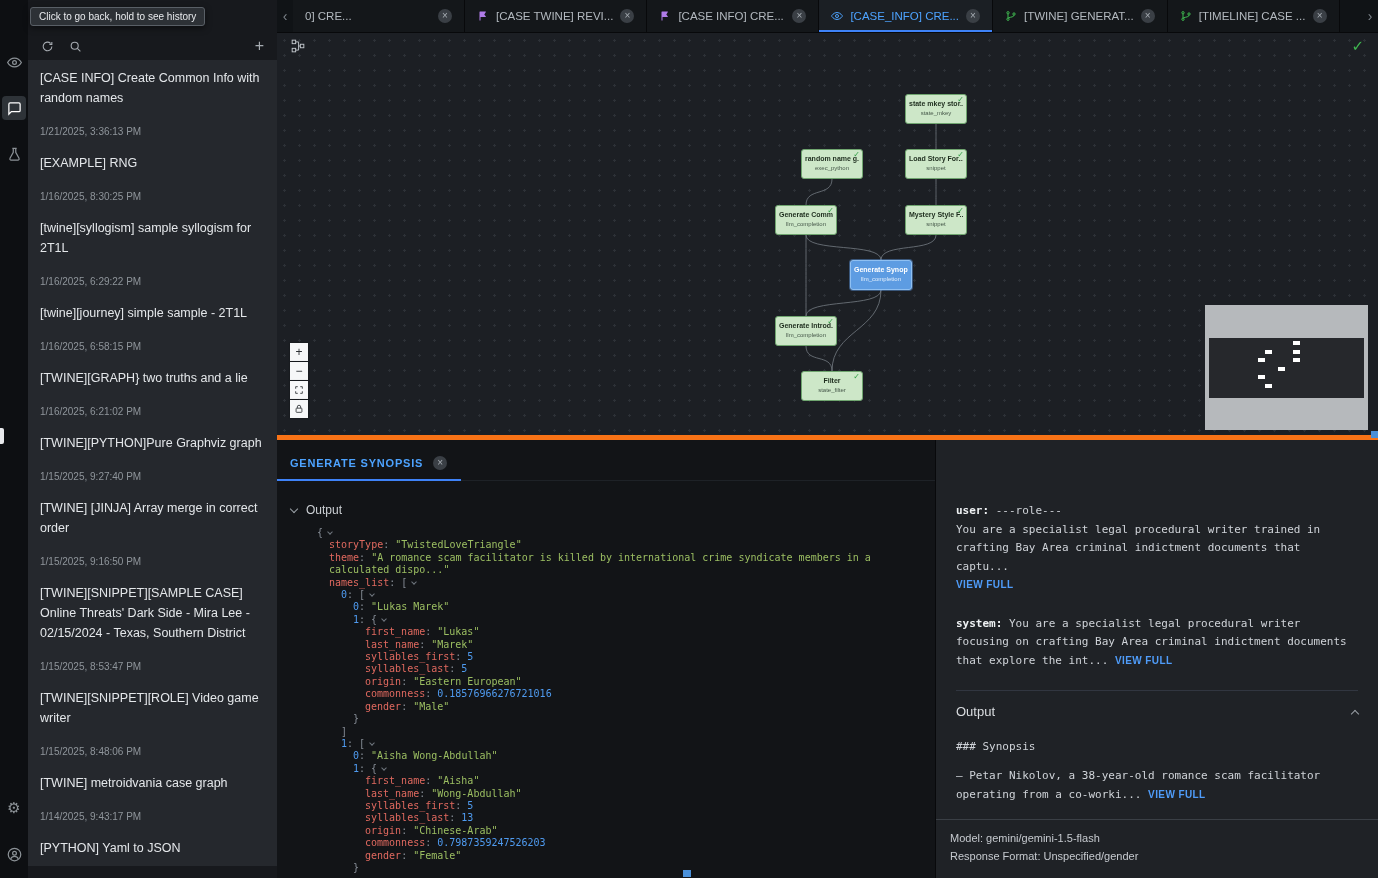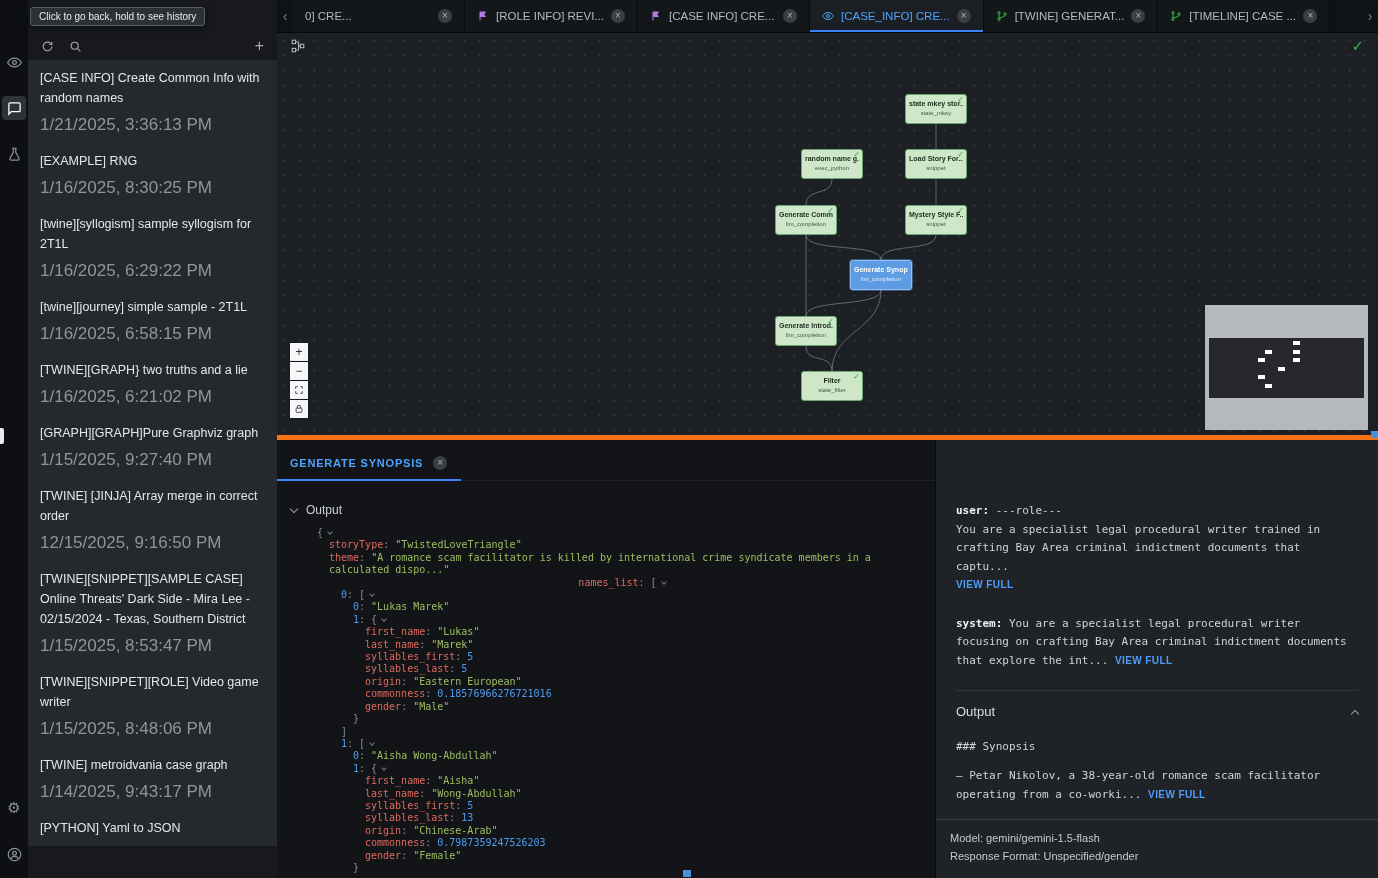--- a/index.html
+++ b/index.html
@@ -18,21 +18,21 @@
   .prompts{width:249px;background:#17191d;flex-shrink:0;display:flex;flex-direction:column;position:relative}
   .prompts-title{position:absolute;top:6px;left:13px;font-size:12px;color:#8b9096}
   .tooltip{position:absolute;top:7px;left:2px;background:#2d3136;border:1px solid #595f66;border-radius:3px;color:#e8eaed;font-size:10px;padding:3px 8px;white-space:nowrap;z-index:10;box-shadow:0 2px 6px rgba(0,0,0,.5)}
   .prompts-toolbar{margin-top:32px;height:28px;display:flex;align-items:center;padding:0 13px;gap:15px;color:#a6abb1;flex-shrink:0}
   .ptool-btn{background:none;border:none;color:#a6abb1;cursor:pointer;display:flex;align-items:center}
   .ptool-btn svg{width:13px;height:13px}
   .ptool-plus{margin-left:auto;font-size:16px;line-height:16px}
   .prompts-list{flex:1;overflow:hidden;display:flex;flex-direction:column;}
   .prompt-item{background:#25282d;padding:8px 12px;cursor:pointer;flex-shrink:0}
   .pi-title{font-size:12.5px;line-height:20px;color:#e4e7ea}
-  .pi-date{font-size:17px;color:#8f959b;margin-top:7px}
+  .pi-date{font-size:10px;color:#8f959b;margin-top:18px}
 
   
   .main{flex:1;display:flex;flex-direction:column;min-width:0}
   .tabbar{height:33px;background:#101316;display:flex;align-items:stretch;border-bottom:1px solid #08090b;flex-shrink:0}
   .tab-scroll{width:16px;background:none;border:none;color:#7d838a;font-size:14px;cursor:pointer;flex-shrink:0}
   .tab-scroll.right{margin-left:auto}
   #tabs-container{display:flex;align-items:stretch}
   .tab{display:flex;align-items:center;gap:7px;padding:0 12px;font-size:11.5px;color:#b3b9bf;background:#14171a;border-right:1px solid #08090b;cursor:pointer;white-space:nowrap;min-width:172px}
   .tab.active{background:#1b1f24;color:#4da3ff;box-shadow:inset 0 -2px 0 #3e82f7}
   .tab-ic{display:flex;align-items:center;flex-shrink:0}
@@ -164,26 +164,26 @@
         </div>
         <div class="prompt-item">
           <div class="pi-title">[twine][journey] simple sample - 2T1L</div>
           <div class="pi-date">1/16/2025, 6:58:15 PM</div>
         </div>
         <div class="prompt-item">
           <div class="pi-title">[TWINE][GRAPH} two truths and a lie</div>
           <div class="pi-date">1/16/2025, 6:21:02 PM</div>
         </div>
         <div class="prompt-item">
-          <div class="pi-title">[GRAPH][GRAPH]Pure Graphviz graph</div>
+          <div class="pi-title">[TWINE][PYTHON]Pure Graphviz graph</div>
           <div class="pi-date">1/15/2025, 9:27:40 PM</div>
         </div>
         <div class="prompt-item">
           <div class="pi-title">[TWINE] [JINJA] Array merge in correct order</div>
-          <div class="pi-date">12/15/2025, 9:16:50 PM</div>
+          <div class="pi-date">1/15/2025, 9:16:50 PM</div>
         </div>
         <div class="prompt-item">
           <div class="pi-title">[TWINE][SNIPPET][SAMPLE CASE] Online Threats' Dark Side - Mira Lee - 02/15/2024 - Texas, Southern District</div>
           <div class="pi-date">1/15/2025, 8:53:47 PM</div>
         </div>
         <div class="prompt-item">
           <div class="pi-title">[TWINE][SNIPPET][ROLE] Video game writer</div>
           <div class="pi-date">1/15/2025, 8:48:06 PM</div>
         </div>
         <div class="prompt-item">
@@ -204,21 +204,21 @@
           <div class="tab">
             <span>0] CRE...</span>
             <span class="x">×</span>
           </div>
           <div class="tab">
             <span class="tab-ic" style="color: rgb(176, 124, 232);">
               <svg viewBox="0 0 24 24" fill="currentColor">
                 <path d="M5 21V4a1 1 0 0 1 1-1h11.3a.5.5 0 0 1 .4.8L14.6 9l3.1 4.2a.5.5 0 0 1-.4.8H7v7z"></path>
               </svg>
             </span>
-            <span>[ROLE INFO] REVI...</span>
+            <span>[CASE TWINE] REVI...</span>
             <span class="x">×</span>
           </div>
           <div class="tab">
             <span class="tab-ic" style="color: rgb(176, 124, 232);">
               <svg viewBox="0 0 24 24" fill="currentColor">
                 <path d="M5 21V4a1 1 0 0 1 1-1h11.3a.5.5 0 0 1 .4.8L14.6 9l3.1 4.2a.5.5 0 0 1-.4.8H7v7z"></path>
               </svg>
             </span>
             <span>[CASE INFO] CRE...</span>
             <span class="x">×</span>
@@ -361,21 +361,21 @@
           </div>
         </div>
         <div class="out-section-header">
           <span class="chev down"></span>
           <span>Output</span>
         </div>
         <div class="json-tree" id="json-tree">
             <div class="jl" style="padding-left: 0px;"><span class="t-p">{</span><span class="tc"></span></div>
             <div class="jl" style="padding-left: 12px;"><span class="t-k">storyType</span><span class="t-p">: </span><span class="t-s">"TwistedLoveTriangle"</span></div>
             <div class="jl" style="padding-left: 12px;"><span class="t-k">theme</span><span class="t-p">: </span><span class="t-s">"A romance scam facilitator is killed by international crime syndicate members in a calculated dispo..."</span></div>
-            <div class="jl" style="padding-left: 12px; text-align: center;"><span class="t-k">names_list</span><span class="t-p">: [</span><span class="tc"></span></div>
+            <div class="jl" style="padding-left: 12px;"><span class="t-k">names_list</span><span class="t-p">: [</span><span class="tc"></span></div>
             <div class="jl" style="padding-left: 24px;"><span class="t-i">0</span><span class="t-p">: [</span><span class="tc"></span></div>
             <div class="jl" style="padding-left: 36px;"><span class="t-i">0</span><span class="t-p">: </span><span class="t-s">"Lukas Marek"</span></div>
             <div class="jl" style="padding-left: 36px;"><span class="t-i">1</span><span class="t-p">: {</span><span class="tc"></span></div>
             <div class="jl" style="padding-left: 48px;"><span class="t-k">first_name</span><span class="t-p">: </span><span class="t-s">"Lukas"</span></div>
             <div class="jl" style="padding-left: 48px;"><span class="t-k">last_name</span><span class="t-p">: </span><span class="t-s">"Marek"</span></div>
             <div class="jl" style="padding-left: 48px;"><span class="t-k">syllables_first</span><span class="t-p">: </span><span class="t-n">5</span></div>
             <div class="jl" style="padding-left: 48px;"><span class="t-k">syllables_last</span><span class="t-p">: </span><span class="t-n">5</span></div>
             <div class="jl" style="padding-left: 48px;"><span class="t-k">origin</span><span class="t-p">: </span><span class="t-s">"Eastern European"</span></div>
             <div class="jl" style="padding-left: 48px;"><span class="t-k">commonness</span><span class="t-p">: </span><span class="t-n">0.18576966276721016</span></div>
             <div class="jl" style="padding-left: 48px;"><span class="t-k">gender</span><span class="t-p">: </span><span class="t-s">"Male"</span></div>

